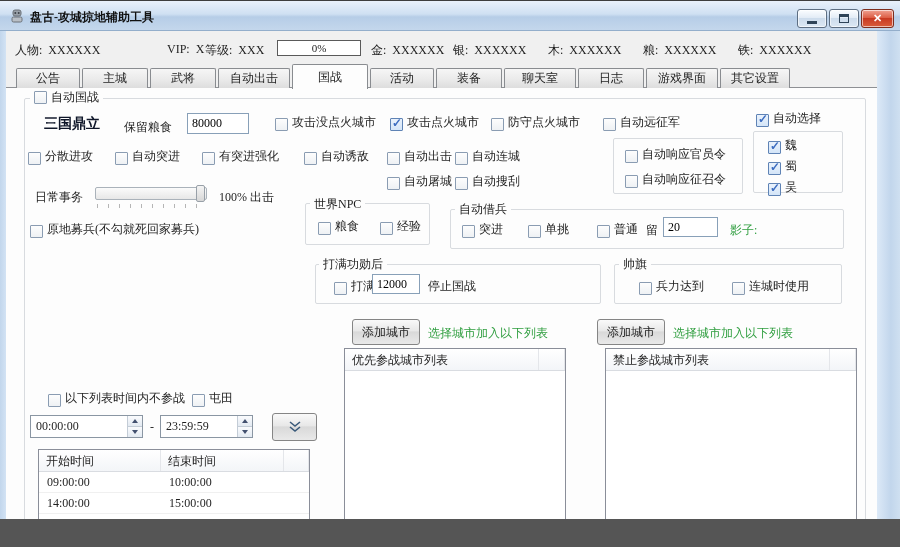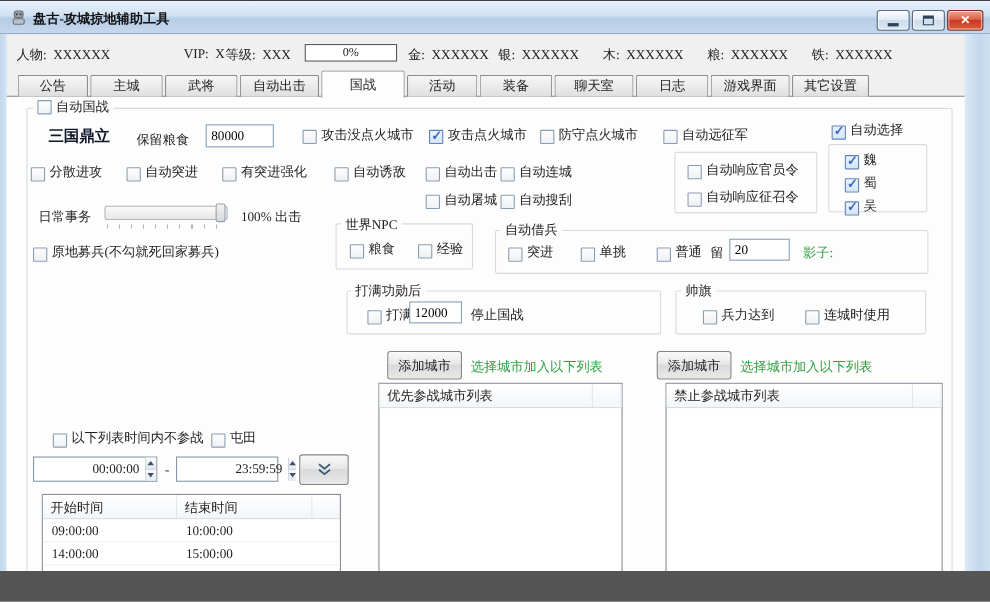--- a/index.html
+++ b/index.html
@@ -97,21 +97,21 @@
   .lv-col { padding:3px 7px; border-right:1px solid #e4e6ea; flex:1; }
   .lv-col-narrow { width:26px; flex:0 0 26px; }
   .lv-body { flex:1; }
   
   .tbl-row { display:flex; height:21px; border-bottom:1px solid #f0f0f0; }
   .tbl-cell { padding:3px 8px; flex:0 0 122px; }
   .tbl-cell.c2 { flex:0 0 123px; }
   
   .time-field { position:absolute; z-index:4; height:23px; border:1px solid #8a96a3; background:#fff;
     display:flex; align-items:stretch; }
-  .time-text { flex:1; padding:3px 5px;margin-left:48px; }
+  .time-text { flex:1; padding:3px 5px; }
   .spinner { width:15px; display:flex; flex-direction:column; border-left:1px solid #c3ccd6; }
   .spin { flex:1; display:flex; align-items:center; justify-content:center;
     background:linear-gradient(#fafbfd,#e3eaf2); }
   .spin + .spin { border-top:1px solid #c3ccd6; }
   .arr-up { width:0; height:0; border-left:3px solid transparent; border-right:3px solid transparent;
     border-bottom:4px solid #42506f; }
   .arr-dn { width:0; height:0; border-left:3px solid transparent; border-right:3px solid transparent;
     border-top:4px solid #42506f; }
 </style>
 </head>

